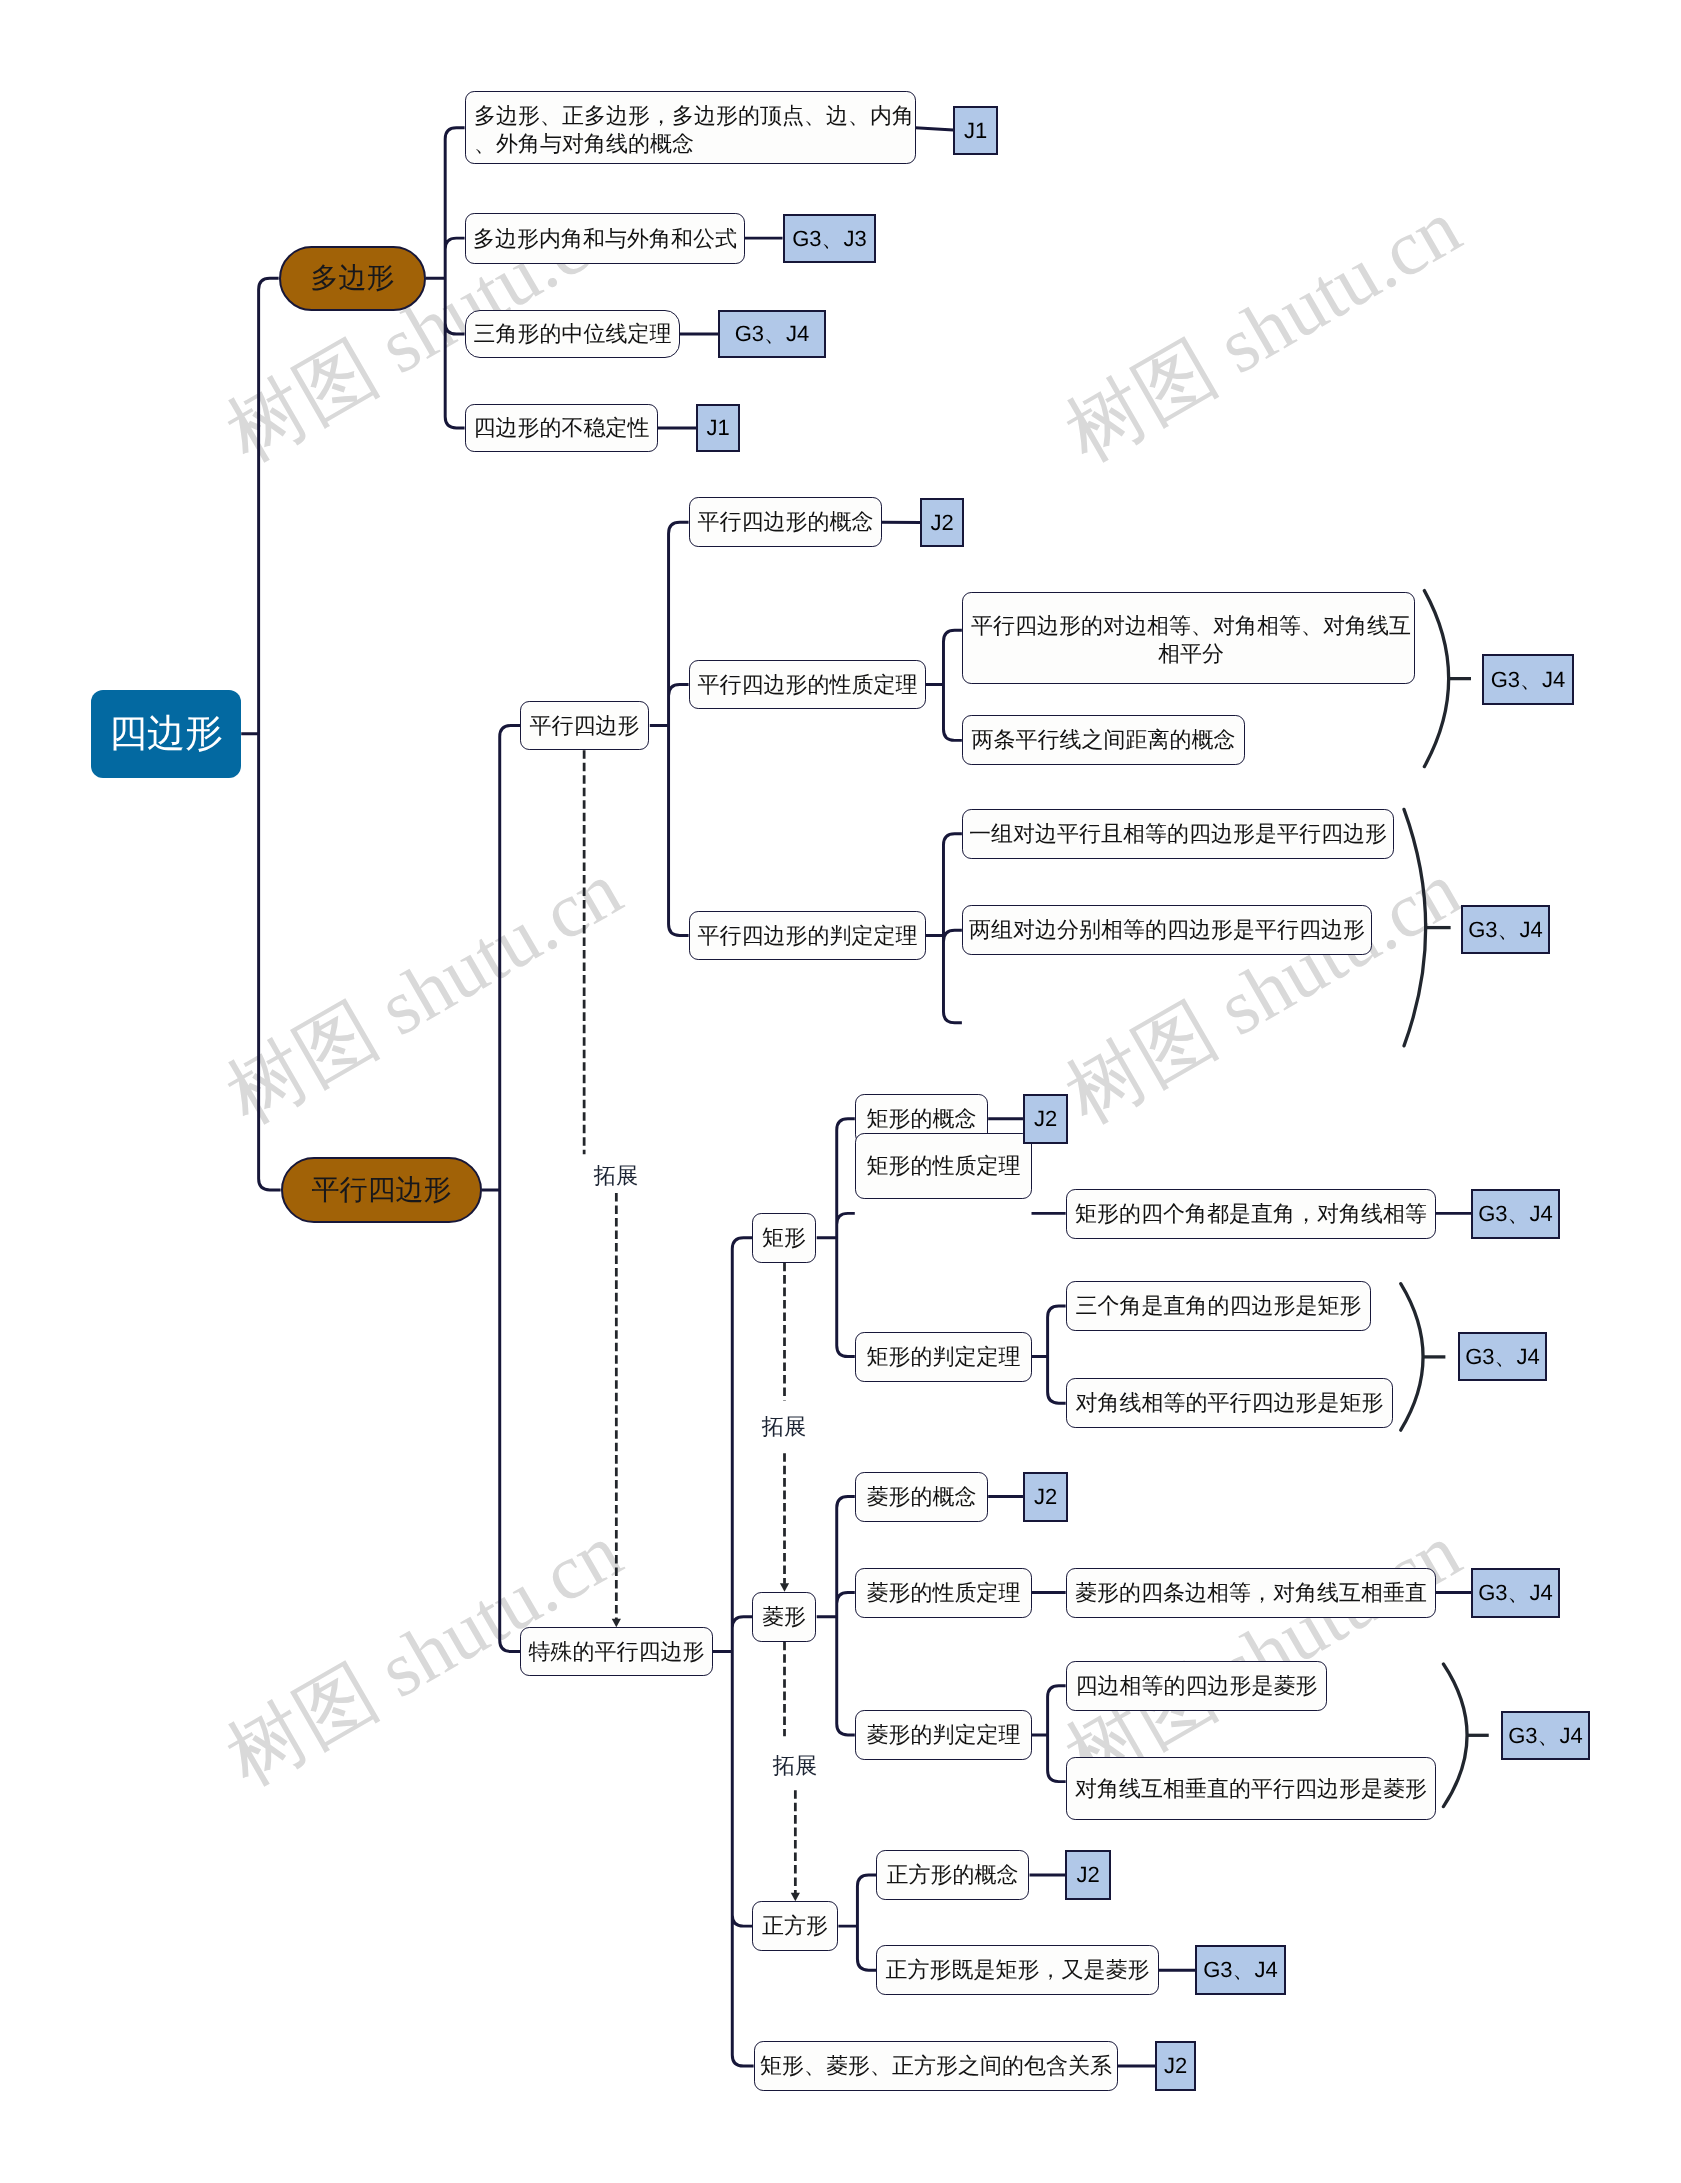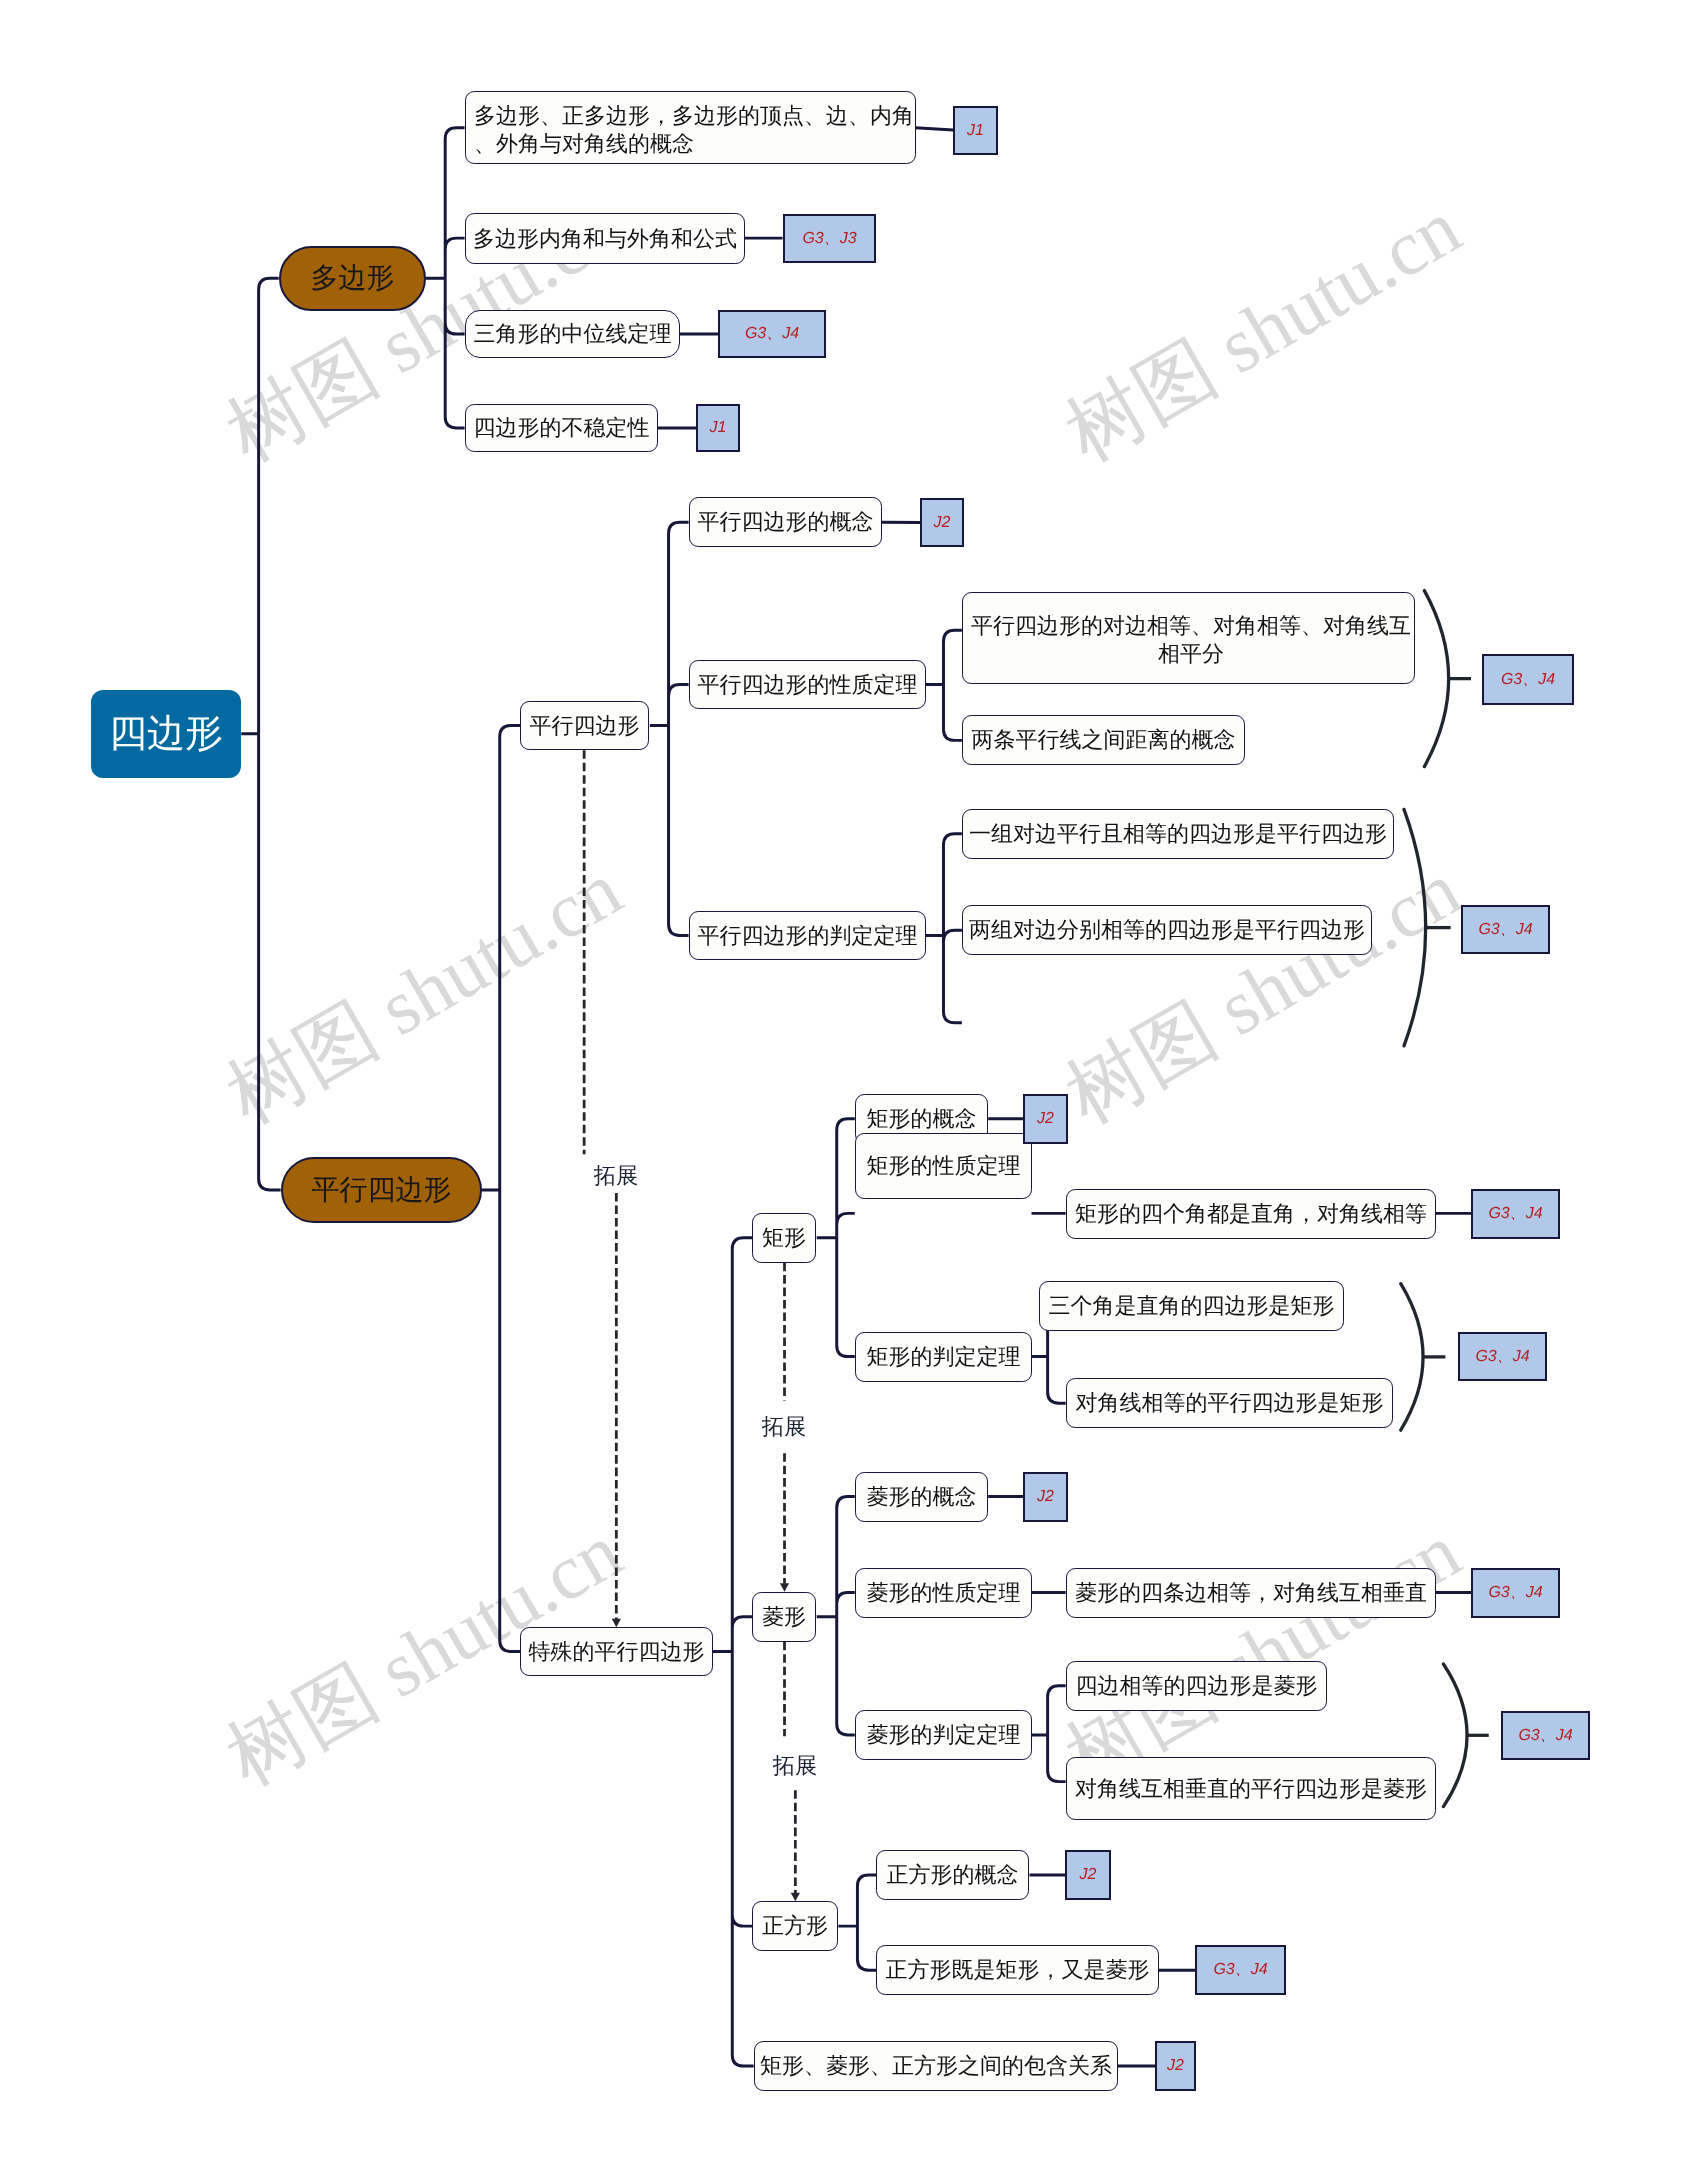--- a/index.html
+++ b/index.html
@@ -16,22 +16,22 @@
   #edges{position:absolute;left:0;top:0;width:1682px;height:2183px;z-index:2;}
   .node{position:absolute;box-sizing:border-box;display:flex;align-items:center;
         justify-content:center;z-index:3;}
   .box{background:#fdfdfc;border:1.6px solid #171739;border-radius:9.2px;color:#121212;
        font-size:22px;line-height:1.32;padding:0 12.5px;white-space:nowrap;}
   .box.wrap{white-space:pre;text-align:left;justify-content:flex-start;padding:4.6px 8px 0;line-height:1.28;}
   .root{background:#0369a1;color:#fff;border:none;border-radius:12px;font-size:38px;letter-spacing:0px;}
   .branch{background:#a16207;border:2px solid #171739;border-radius:656px;color:#17171b;
           font-size:28px;}
   .exlabel{font-size:22.3px;color:#1c2433;white-space:nowrap;background:none;border:none;}
-  .tag{background:#b1c8e8;border:2px solid #171739;border-radius:0;color:#b91c1c;
-       font-size:16px;letter-spacing:0px;padding:0;font-style:italic;}
+  .tag{background:#b1c8e8;border:2px solid #171739;border-radius:0;color:#000000;
+       font-size:22px;letter-spacing:0px;padding:0;}
 
 </style>
 </head>
 <body>
 
 <div id="stage">
   <div id="wm">
       <div class="wm" style="left: 209px; top: 396px;">树图 shutu.cn</div>
       <div class="wm" style="left: 209px; top: 1058px;">树图 shutu.cn</div>
       <div class="wm" style="left: 209px; top: 1720px;">树图 shutu.cn</div>
@@ -102,21 +102,21 @@
     <div class="node box" style="left: 962px; top: 809px; width: 432px; height: 50px;">一组对边平行且相等的四边形是平行四边形</div>
     <div class="node box" style="left: 962px; top: 905px; width: 410px; height: 50px;">两组对边分别相等的四边形是平行四边形</div>
     <div class="node box" style="left: 520px; top: 1627px; width: 193px; height: 49px;">特殊的平行四边形</div>
     <div class="node box" style="left: 752px; top: 1213px; width: 64px; height: 50px;">矩形</div>
     <div class="node box" style="left: 752px; top: 1592px; width: 64px; height: 50px;">菱形</div>
     <div class="node box" style="left: 752px; top: 1901px; width: 86px; height: 50px;">正方形</div>
     <div class="node box" style="left: 855px; top: 1094px; width: 133px; height: 50px;">矩形的概念</div>
     <div class="node box" style="left: 855px; top: 1133px; width: 177px; height: 66px;">矩形的性质定理</div>
     <div class="node box" style="left: 855px; top: 1332px; width: 177px; height: 50px;">矩形的判定定理</div>
     <div class="node box" style="left: 1066px; top: 1189px; width: 370px; height: 50px;">矩形的四个角都是直角，对角线相等</div>
-    <div class="node box" style="left: 1039px; top: 1281px; width: 305px; height: 50px;">三个角是直角的四边形是矩形</div>
+    <div class="node box" style="left: 1066px; top: 1281px; width: 305px; height: 50px;">三个角是直角的四边形是矩形</div>
     <div class="node box" style="left: 1066px; top: 1378px; width: 327px; height: 50px;">对角线相等的平行四边形是矩形</div>
     <div class="node box" style="left: 855px; top: 1472px; width: 133px; height: 50px;">菱形的概念</div>
     <div class="node box" style="left: 855px; top: 1568px; width: 177px; height: 50px;">菱形的性质定理</div>
     <div class="node box" style="left: 855px; top: 1710px; width: 177px; height: 50px;">菱形的判定定理</div>
     <div class="node box" style="left: 1066px; top: 1568px; width: 370px; height: 50px;">菱形的四条边相等，对角线互相垂直</div>
     <div class="node box" style="left: 1066px; top: 1661px; width: 261px; height: 50px;">四边相等的四边形是菱形</div>
     <div class="node box" style="left: 1066px; top: 1757px; width: 370px; height: 63px;">对角线互相垂直的平行四边形是菱形</div>
     <div class="node box" style="left: 876px; top: 1850px; width: 153px; height: 50px;">正方形的概念</div>
     <div class="node box" style="left: 876px; top: 1945px; width: 283px; height: 50px;">正方形既是矩形，又是菱形</div>
     <div class="node box" style="left: 754px; top: 2041px; width: 364px; height: 50px;">矩形、菱形、正方形之间的包含关系</div>

